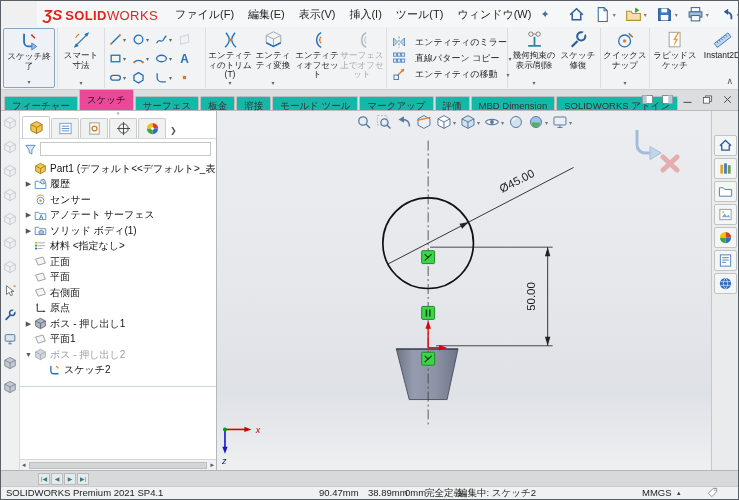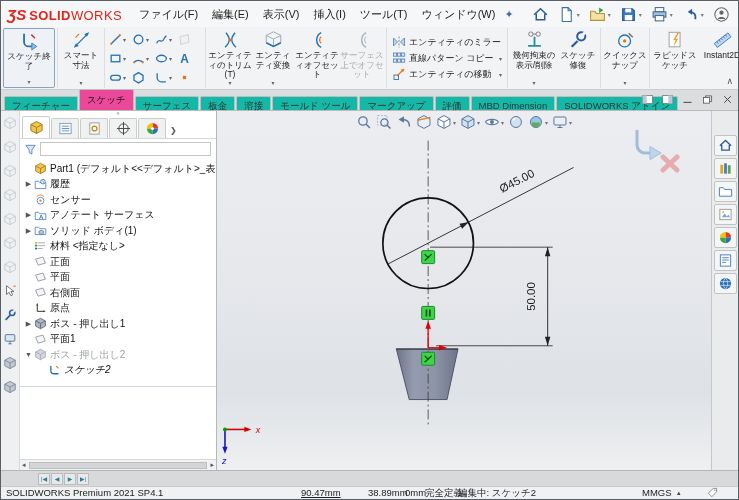--- a/index.html
+++ b/index.html
@@ -2,21 +2,21 @@
 <html><head>
 <meta charset="utf-8">
 <style>
   html,body{margin:0;padding:0;}
   body{width:739px;height:500px;font-family:"Liberation Sans","DejaVu Sans",sans-serif;background:#fff;}
   *{box-sizing:border-box;}
   svg{width:100%;height:100%;display:block;}
   #window{width:739px;height:500px;border:1px solid #5a5f66;display:flex;flex-direction:column;background:#f0f0f0;overflow:hidden;}
 
   
-  .titlebar{height:26px;flex:none;display:flex;align-items:center;background:#f6f7f8;padding:0 6px;}
+  .titlebar{height:26px;flex:none;display:flex;align-items:center;background:#f6f7f8;padding:0 6px;margin-left:36px;}
   .logo{display:flex;align-items:baseline;font-size:13px;color:#e2231a;white-space:nowrap;margin-right:10px;}
   .logo .ds{font-style:italic;font-weight:bold;margin-right:3px;font-size:15px;}
   .logo .solid{font-weight:bold;letter-spacing:.4px;}
   .logo .works{font-weight:300;letter-spacing:.4px;}
   .menus{display:flex;}
   .menu-item{font-size:11px;color:#222;padding:3px 7px;white-space:nowrap;cursor:default;}
   .star{color:#4a6d96;font-size:11px;margin:0 4px 0 2px;}
   .qicons{display:flex;align-items:center;margin-left:14px;gap:9px;}
   .qicon{display:inline-flex;align-items:center;}
   .qicon .ig{width:17px;height:17px;}
@@ -30,21 +30,21 @@
   .bigbtn .blabel{margin-top:1px;}
   .bigbtn .bdd{font-size:6px;color:#666;margin-top:auto;line-height:7px;padding-bottom:1px;}
   .bigbtn.sel{background:#eef2f7;border:1px solid #8aa4c0;border-radius:2px;}
   .bigbtn.grayed{color:#a6a8ab;}
   .entity-grid{display:grid;grid-template-columns:repeat(4,23px);grid-auto-rows:19px;align-content:center;padding:0 2px;}
   .gcell{display:flex;align-items:center;}
   .gcell .gi{width:13px;height:13px;}
   .gcell.dd::after{content:"▾";font-size:6px;color:#666;margin-left:1px;}
   .gcell.grayed{opacity:.5;}
   .stack{display:flex;flex-direction:column;justify-content:center;gap:2px;padding:0 3px;width:116px;}
-  .srow{display:flex;align-items:center;font-size:9px;color:#222;gap:3px;white-space:nowrap;}
+  .srow{display:flex;align-items:center;font-size:9px;color:#222;gap:9px;white-space:nowrap;}
   .srow .si{width:14px;height:14px;flex:none;}
   .srow .sdd{margin-left:auto;font-size:6px;color:#666;}
   .rib-collapse{position:absolute;right:5px;bottom:3px;font-size:9px;color:#555;}
 
   
   .cmdtabs{height:21px;flex:none;background:#dcddde;border-bottom:1px solid #b9babb;display:flex;align-items:flex-end;padding-left:3px;position:relative;}
   .cmd-tab{height:14px;line-height:18px;padding:0 7px;font-size:9.5px;color:#333;background:#14b8a6;border:1px solid #bcbdbe;border-bottom:none;border-radius:2px 2px 0 0;margin-right:1px;white-space:nowrap;}
   .cmd-tab.active{background:#ec4899;height:21px;line-height:20px;color:#111;}
   .doc-controls{position:absolute;right:4px;top:3px;display:flex;align-items:center;gap:7px;}
   .doc-controls .dc{width:13px;height:13px;}
@@ -94,21 +94,21 @@
   .bottombar{height:16px;flex:none;background:#d8d9da;border-top:1px solid #b5b6b7;display:flex;align-items:stretch;font-size:9.5px;color:#333;}
   .tabnav{display:flex;align-items:center;gap:1px;margin-left:37px;margin-right:8px;}
   .tnbtn{width:12px;height:12px;background:#e8e9ea;border:1px solid #b9babb;color:#2e7f92;font-size:6px;line-height:10px;text-align:center;}
   .mtab{display:flex;align-items:center;padding:0 0;background:#e2e3e4;border-right:1px solid #8b5cf6;white-space:nowrap;margin-top:44px;}
   .mtab.active{background:#f6f7f7;}
 
   
   .statusbar{height:13px;flex:none;background:#f0f1f2;border-top:1px solid #c9cacb;position:relative;font-size:9.5px;color:#222;text-align:right;}
   .statusbar span{position:absolute;top:0;line-height:12px;white-space:nowrap;}
   .sb-product{left:5px;}
-  .sb-x{left:300px;text-decoration:underline;}.sb-y{left:367px;}.sb-z{left:404px;}
+  .sb-x{left:318px;}.sb-y{left:367px;}.sb-z{left:404px;}
   .sb-state{left:424px;}.sb-edit{left:457px;}
   .sb-units{left:641px;}.sb-udd{left:676px;font-size:7px;color:#444;}
   .sb-tag{left:706px;width:11px;height:11px;top:1px;}
 </style>
 </head>
 <body>
 
 <div id="window">
 
   <div class="titlebar">
@@ -767,21 +767,21 @@
           <div class="tree-item grayed">
     <span class="expander">▼</span>
     <span class="ti">
               <svg viewBox="0 0 16 16">
                 <path d="M8 1.6 14 4.8v6.4L8 14.4 2 11.2V4.8Z" fill="#aeb6c4" stroke="#5a6375"></path>
                 <path d="M2 4.8 8 8l6-3.2M8 8v6.4" fill="none" stroke="#5a6375"></path>
               </svg>
             </span>
     <span class="tl">ボス - 押し出し2</span>
   </div>
-          <div class="tree-item" style="padding-left: 17px; font-style: italic;">
+          <div class="tree-item" style="padding-left: 17px;">
     <span class="expander"></span>
     <span class="ti">
               <svg viewBox="0 0 16 16">
                 <path d="M3.5 2.5V8a4 4 0 0 0 4 4H13" fill="none" stroke="#2471b8" stroke-width="1.6"></path>
                 <line x1="10" y1="2.5" x2="13" y2="5.5" stroke="#e07820" stroke-width="1.4"></line>
               </svg>
             </span>
     <span class="tl">スケッチ2</span>
   </div>
         </div>

